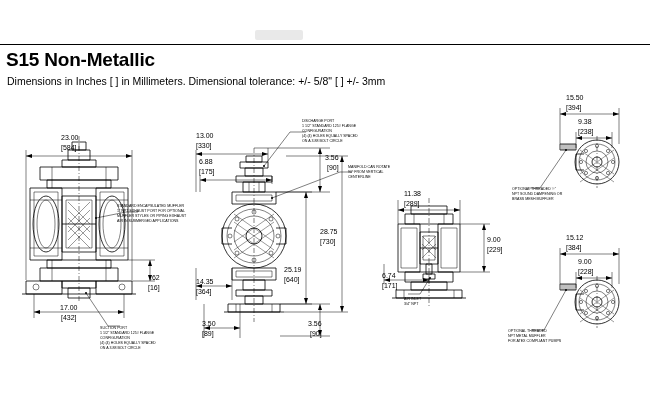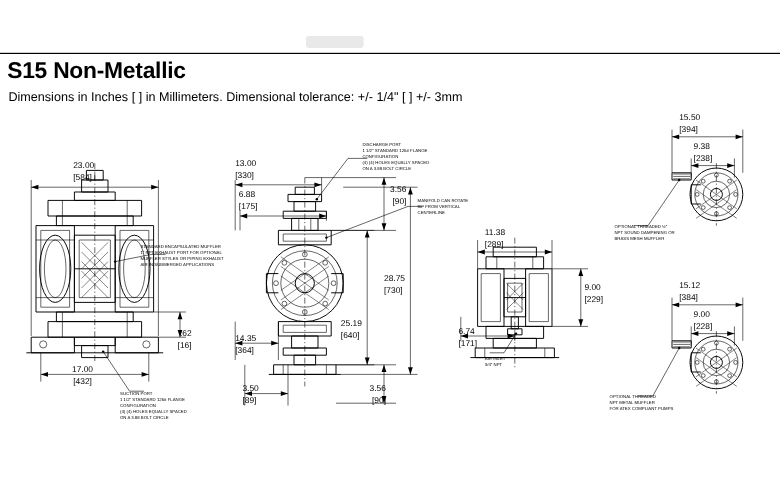--- a/index.html
+++ b/index.html
@@ -85,21 +85,21 @@
 </style>
 </head>
 <body>
 
 <div id="sheet">
 
   <div class="faint-mark"></div>
   <div class="topline"></div>
 
   <div class="title">S15 Non-Metallic</div>
-  <div class="subtitle">Dimensions in Inches [  ]  in Millimeters.  Dimensional tolerance: +/- 1/4" [  ]  +/- 3mm</div>
+  <div class="subtitle">Dimensions in Inches [  ]  in Millimeters.  Dimensional tolerance: +/- 5/8" [  ]  +/- 3mm</div>
 
   <svg class="drawing" viewBox="0 0 650 329">
 
     <g>
 
       <rect class="ln" x="68" y="62" width="22" height="10"></rect>
       <rect class="ln" x="62" y="72" width="34" height="7"></rect>
       <line class="ln-thin" x1="79" y1="56" x2="79" y2="62"></line>
       <rect class="ln" x="72" y="54" width="14" height="8"></rect>
 

